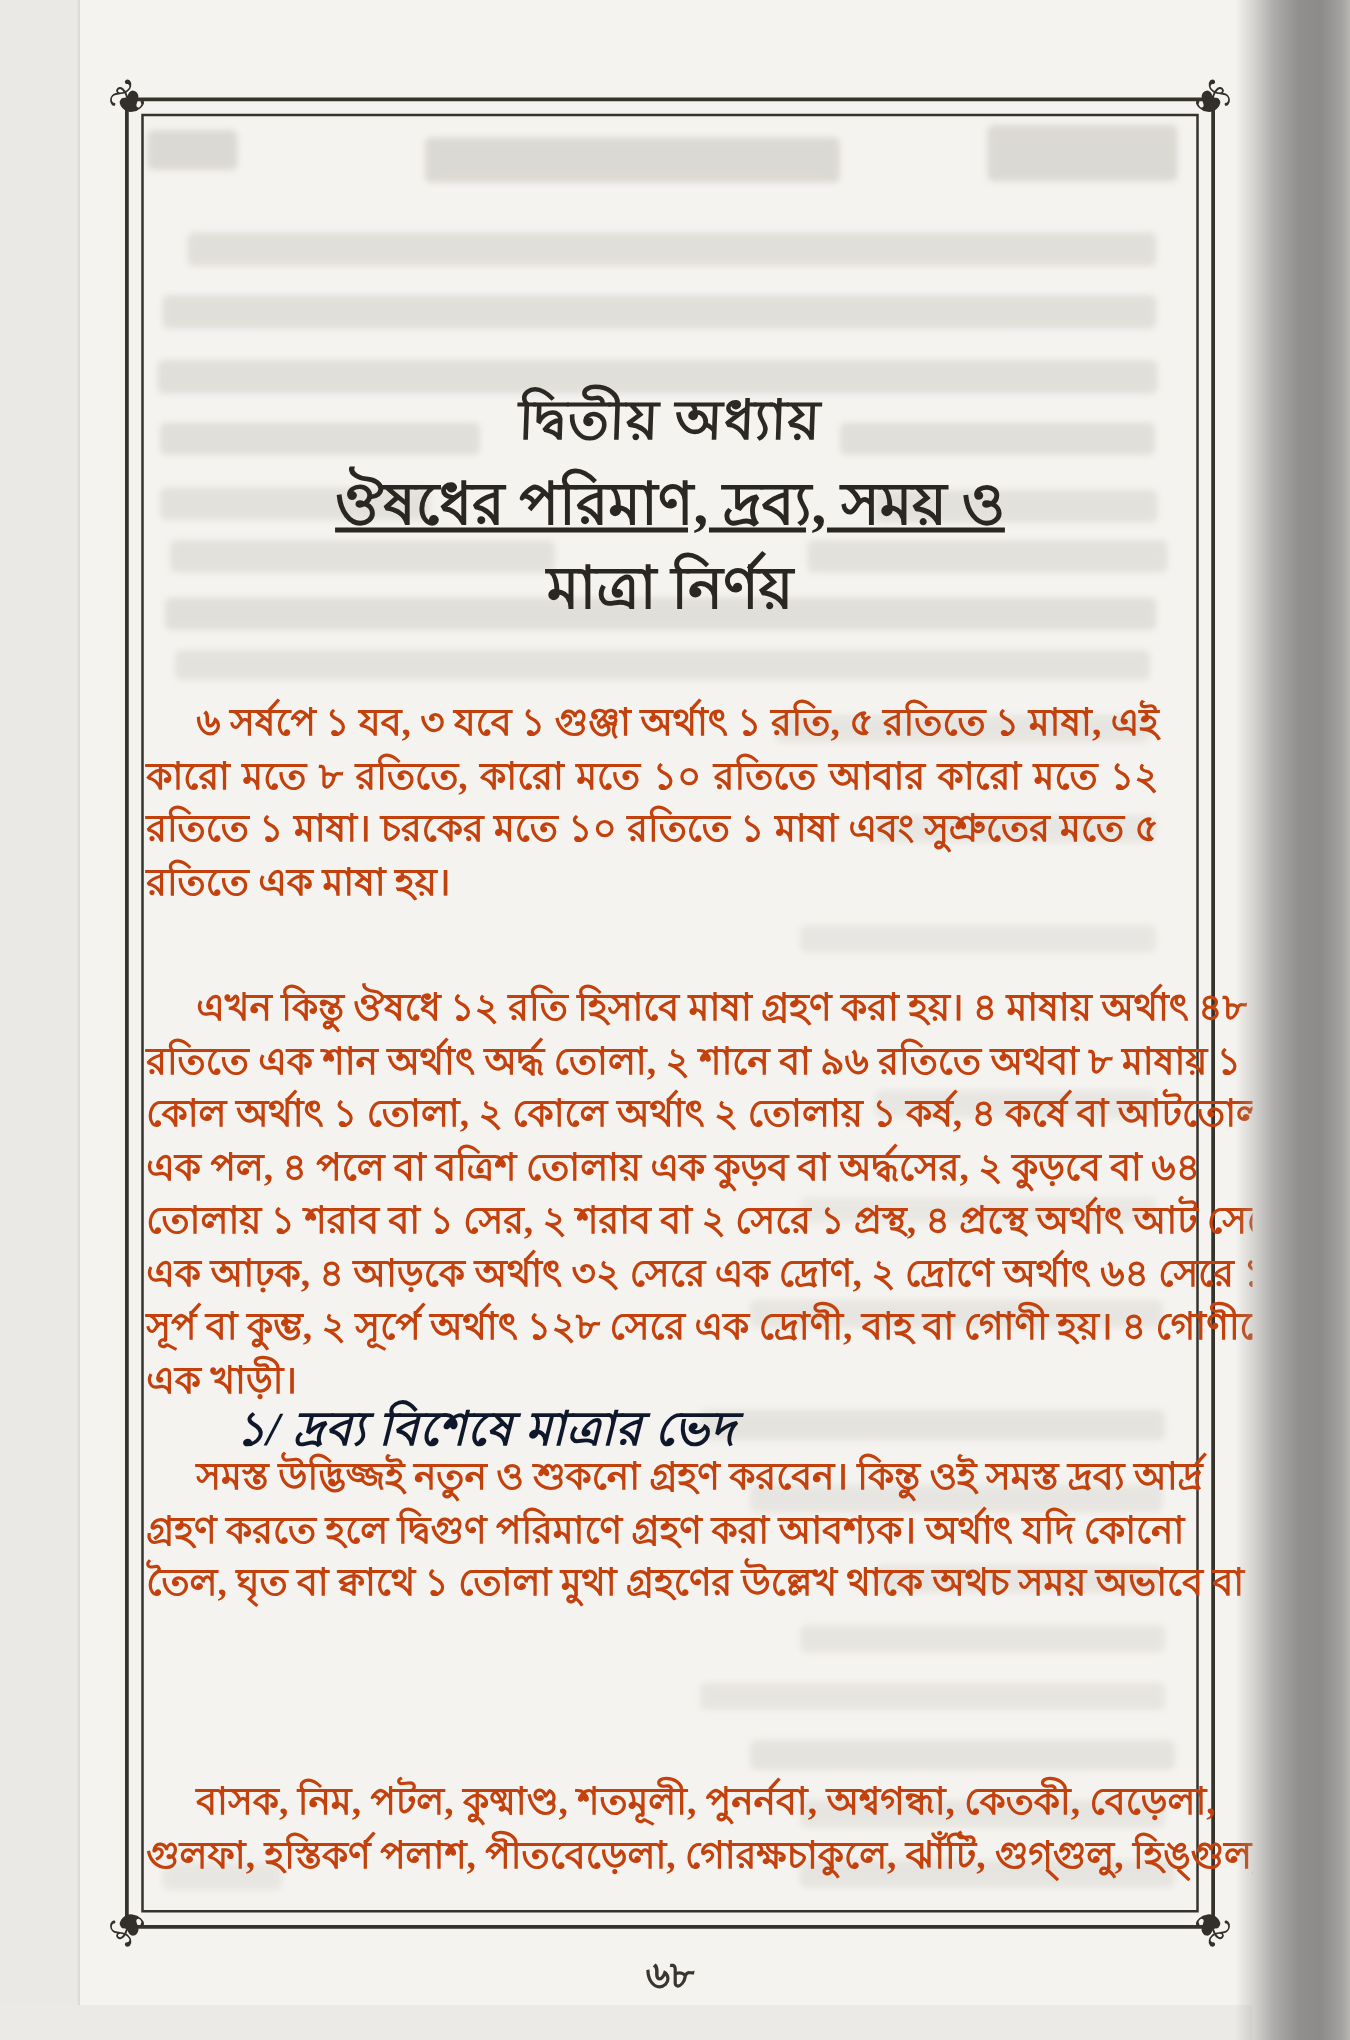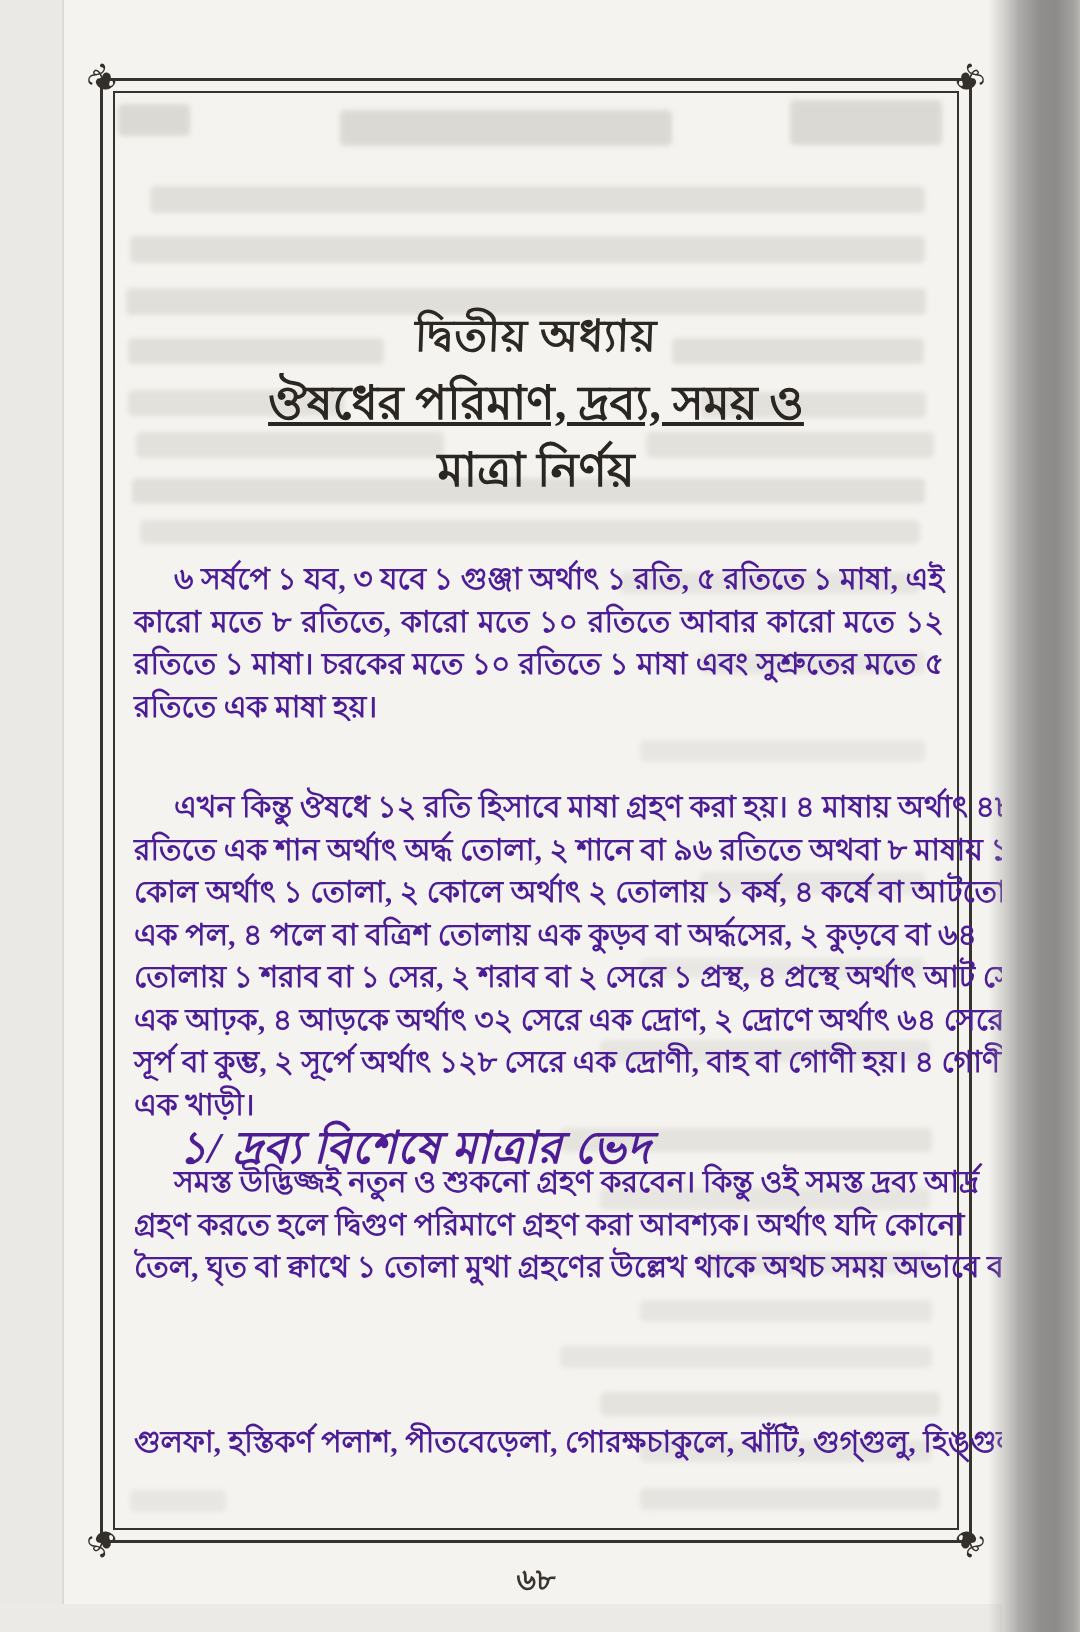--- a/index.html
+++ b/index.html
@@ -44,33 +44,33 @@
     position:absolute;left:130px;top:303px;width:812px;height:60px;
     text-align:center;font-size:44px;font-weight:700;color:#2c2823;
     letter-spacing:1px;transform:skewX(-2deg);
   }
   .page-title{position:absolute;left:120px;width:832px;text-align:center;
     font-size:47px;font-weight:700;color:#2a2621;}
   .title-l1{top:367px;text-decoration:underline;}
   .title-l2{top:434px;}
   
   .textblock{
-    position:absolute;left:134px;width:810px;color:#4c1d95;
+    position:absolute;left:117px;width:810px;color:#c2410c;
     font-size:30px;line-height:42.5px;font-weight:600;
   }
   .pline{text-align:justify;text-align-last:justify;white-space:nowrap;}
   .pline.short{text-align-last:left;white-space:normal;}
   .pline.indent{text-indent:40px;}
   .p1{top:558px;}
   .p2{top:786px;}
   .s1-body{top:1161px;}
   .s2-body{top:1421px;}
   .section-heading{
-    position:absolute;left:126px;width:810px;color:#4c1d95;
-    font-size:45px;font-weight:700;font-style:italic;text-indent:52px;
+    position:absolute;left:136px;width:810px;color:#0f172a;
+    font-size:38px;font-weight:700;font-style:italic;text-indent:52px;
     letter-spacing:.5px;
   }
   .sh1{top:1113px;}
   .sh2{top:1378px;}
   .page-number{
     position:absolute;left:100px;top:1556px;width:872px;text-align:center;
     font-size:30px;font-weight:600;color:#3a362f;
   }
 </style>
 </head>
@@ -147,20 +147,21 @@
   <div class="section-heading sh1">১/ দ্রব্য বিশেষে মাত্রার ভেদ</div>
 
   <div class="textblock s1-body">
       <div class="pline indent">সমস্ত উদ্ভিজ্জই নতুন ও শুকনো গ্রহণ করবেন। কিন্তু ওই সমস্ত দ্রব্য আর্দ্র</div>
       <div class="pline">গ্রহণ করতে হলে দ্বিগুণ পরিমাণে গ্রহণ করা আবশ্যক। অর্থাৎ যদি কোনো</div>
       <div class="pline">তৈল, ঘৃত বা ক্বাথে ১ তোলা মুথা গ্রহণের উল্লেখ থাকে অথচ সময় অভাবে বা</div>
     </div>
 
 
   <div class="textblock s2-body">
+      <div class="pline indent">বাসক, নিম, পটল, কুষ্মাণ্ড, শতমূলী, পুনর্নবা, অশ্বগন্ধা, কেতকী, বেড়েলা,</div>
       <div class="pline">গুলফা, হস্তিকর্ণ পলাশ, পীতবেড়েলা, গোরক্ষচাকুলে, ঝাঁটি, গুগ্‌গুলু, হিঙ্গুল,</div>
     </div>
 
   <div class="page-number">৬৮</div>
 
   <div class="scan-edge-soft"></div>
   <div class="scan-edge"></div>
 </div>
 
 </body></html>

